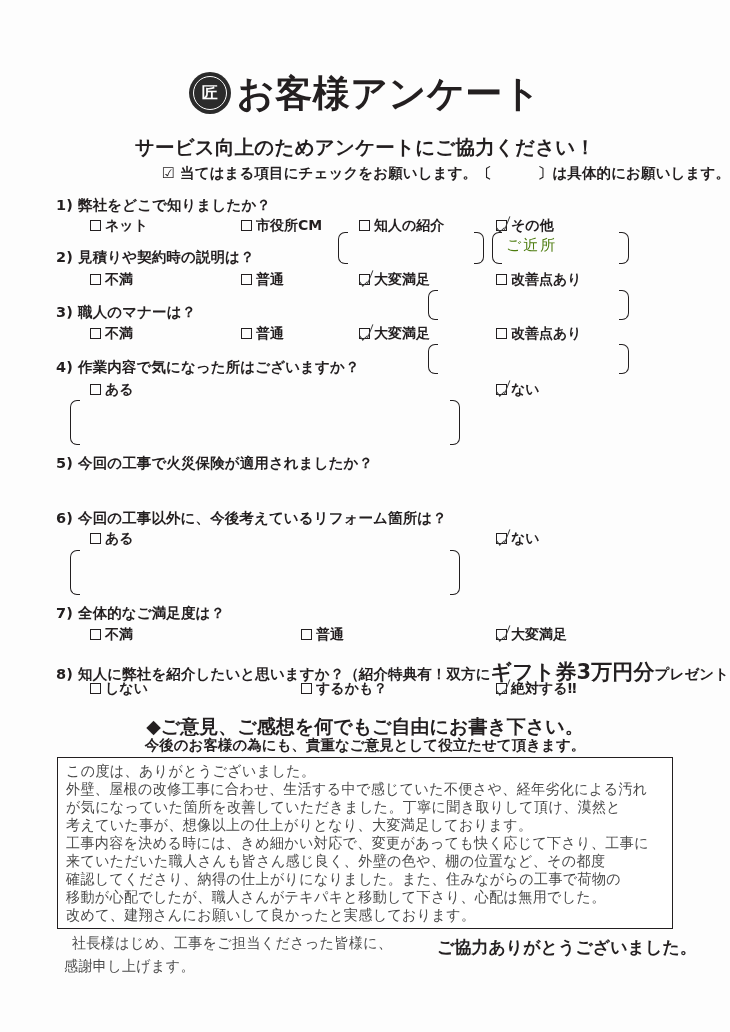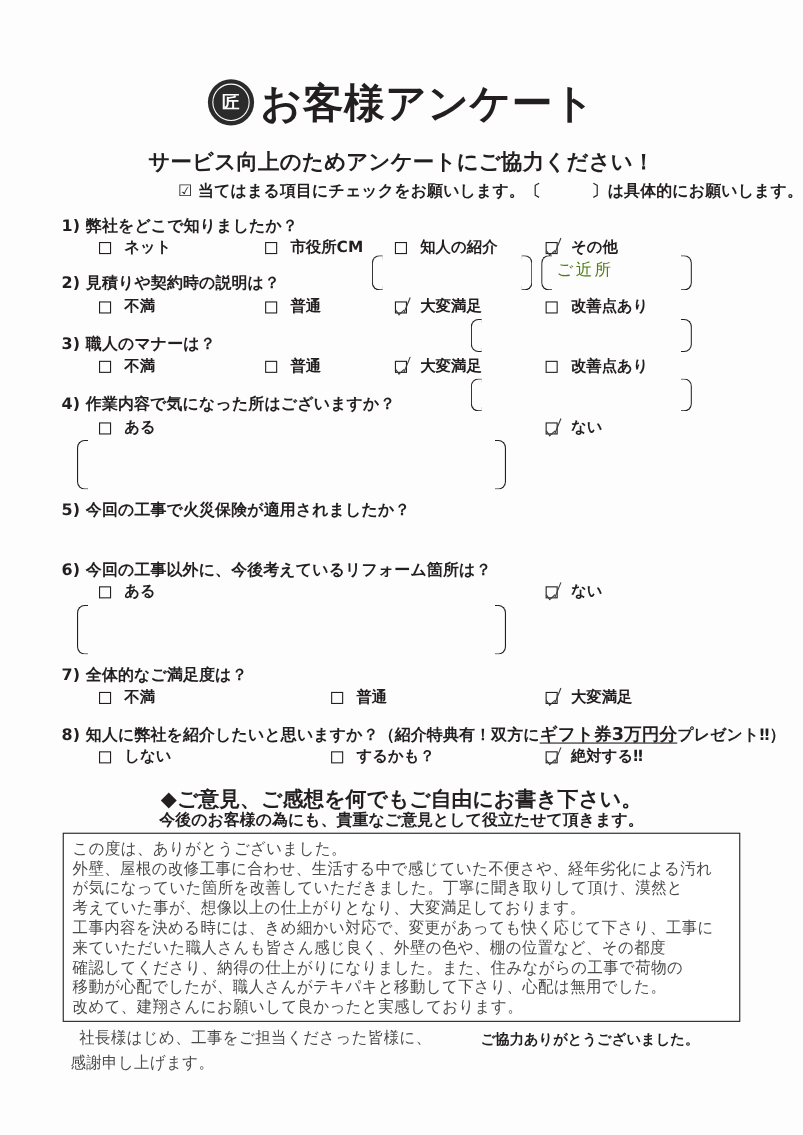--- a/index.html
+++ b/index.html
@@ -108,21 +108,21 @@
     right: 34px;
     height: 20px;
     font-size: 14px;
     font-weight: 700;
     white-space: nowrap;
   }
   .opt {
     position: absolute;
     display: inline-flex;
     align-items: center;
-    gap: 12px;
+    gap: 4px;
     line-height: 1;
   }
   .box {
     display: inline-block;
     width: 11px;
     height: 11px;
     border: 1.6px solid #231f20;
     box-sizing: border-box;
     position: relative;
     flex: none;
@@ -150,23 +150,22 @@
   }
   .hw-small {
     position: absolute;
     font-family: "DejaVu Sans", sans-serif;
     color: #4d7c0f;
     font-size: 15px;
     font-weight: 400;
     letter-spacing: 2px;
   }
   .underline-em {
-    text-decoration: underline;
     text-underline-offset: 2px;
-    font-size: 16px;
+    font-size: 21px;
   }
 
   
   .brk {
     position: absolute;
     box-sizing: border-box;
   }
   .brk::before, .brk::after {
     content: "";
     position: absolute;
@@ -236,21 +235,21 @@
   }
   .thanks-hw2 {
     position: absolute;
     left: 64px;
     top: 958px;
   }
   .thanks-print {
     position: absolute;
     left: 437px;
     top: 936px;
-    font-size: 13px;
+    font-size: 17px;
     font-weight: 700;
     color: #231f20;
     white-space: nowrap;
   }
 </style>
 </head>
 <body>
 
 <div class="page">
 

